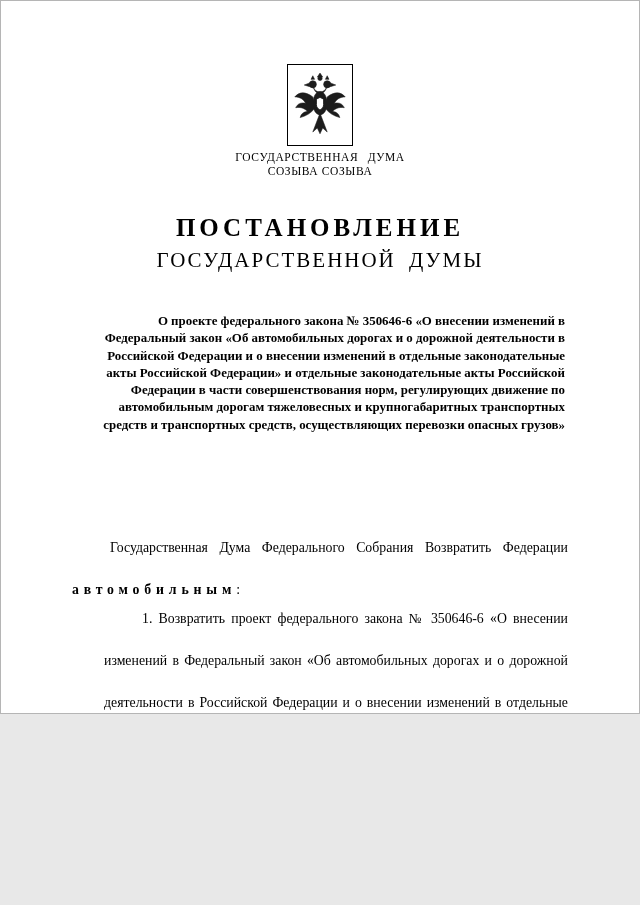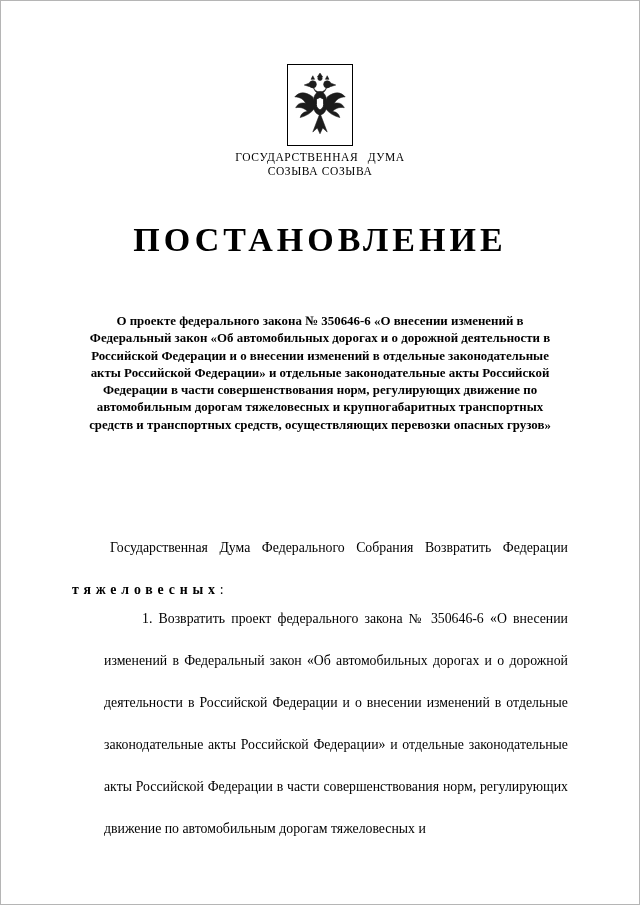--- a/index.html
+++ b/index.html
@@ -3,21 +3,21 @@
 <meta charset="utf-8">
 <style>
   html, body {
     margin: 0;
     padding: 0;
     background: #e8e8e8;
   }
   .page {
     position: relative;
     width: 640px;
-    height: 905px;
+    height: 714px;
     margin: 0 auto;
     background: #ffffff;
     border: 1px solid #b5b5b5;
     box-sizing: border-box;
     font-family: "Liberation Serif", "DejaVu Serif", serif;
     color: #000000;
     overflow: hidden;
   }
   .coa-box {
     position: absolute;
@@ -44,45 +44,45 @@
     line-height: 14px;
     letter-spacing: 0.6px;
   }
   .org-line1 { word-spacing: 6px; }
   .doc-title1 {
     position: absolute;
     top: 212px;
     left: 0;
     right: 0;
     text-align: center;
-    font-size: 34px;
+    font-size: 25px;
     font-weight: bold;
     letter-spacing: 4px;
     line-height: 30px;
-    margin: 12px;
+    margin: 0;
   }
   .doc-title2 {
     position: absolute;
     top: 246px;
     left: 0;
     right: 0;
     text-align: center;
     font-size: 21px;
     font-weight: normal;
     letter-spacing: 2px;
     word-spacing: 6px;
     line-height: 26px;
     margin: 0;
   }
   .subject {
     position: absolute;
     top: 312px;
     left: 74px;
     right: 74px;
-    text-align: center;
+    text-align: right;
     font-weight: bold;
     font-size: 12.9px;
     line-height: 17.3px;
     margin: 0;
   }
   .body-text {
     position: absolute;
     top: 526px;
     left: 71px;
     right: 71px;
@@ -137,21 +137,22 @@
       </g>
     </svg>
   </div>
 
   <div class="org-block">
     <div class="org-line1">ГОСУДАРСТВЕННАЯ ДУМА</div>
     <div class="org-line3">СОЗЫВА СОЗЫВА</div>
   </div>
 
   <h1 class="doc-title1">ПОСТАНОВЛЕНИЕ</h1>
+  <h2 class="doc-title2">ГОСУДАРСТВЕННОЙ ДУМЫ</h2>
 
   <p class="subject">О проекте федерального закона № 350646-6 «О внесении изменений в Федеральный закон «Об автомобильных дорогах и о дорожной деятельности в Российской Федерации и о внесении изменений в отдельные законодательные акты Российской Федерации» и отдельные законодательные акты Российской Федерации в части совершенствования норм, регулирующих движение по автомобильным дорогам тяжеловесных и крупногабаритных транспортных средств и транспортных средств, осуществляющих перевозки опасных грузов»</p>
 
   <div class="body-text">
-    <p class="body-par"><span>Государственная Дума Федерального Собрания Возвратить Федерации </span><span class="spaced-verb">тяжеловесных</span><span>:</span></p>
+    <p class="body-par"><span>Государственная Дума Федерального Собрания Возвратить Федерации </span><span class="spaced-verb">автомобильным</span><span>:</span></p>
     <p class="body-par item">1. Возвратить проект федерального закона № 350646-6 «О внесении изменений в Федеральный закон «Об автомобильных дорогах и о дорожной деятельности в Российской Федерации и о внесении изменений в отдельные законодательные акты Российской Федерации» и отдельные законодательные акты Российской Федерации в части совершенствования норм, регулирующих движение по автомобильным дорогам тяжеловесных и</p>
   </div>
 
 </div>
 
 </body></html>

